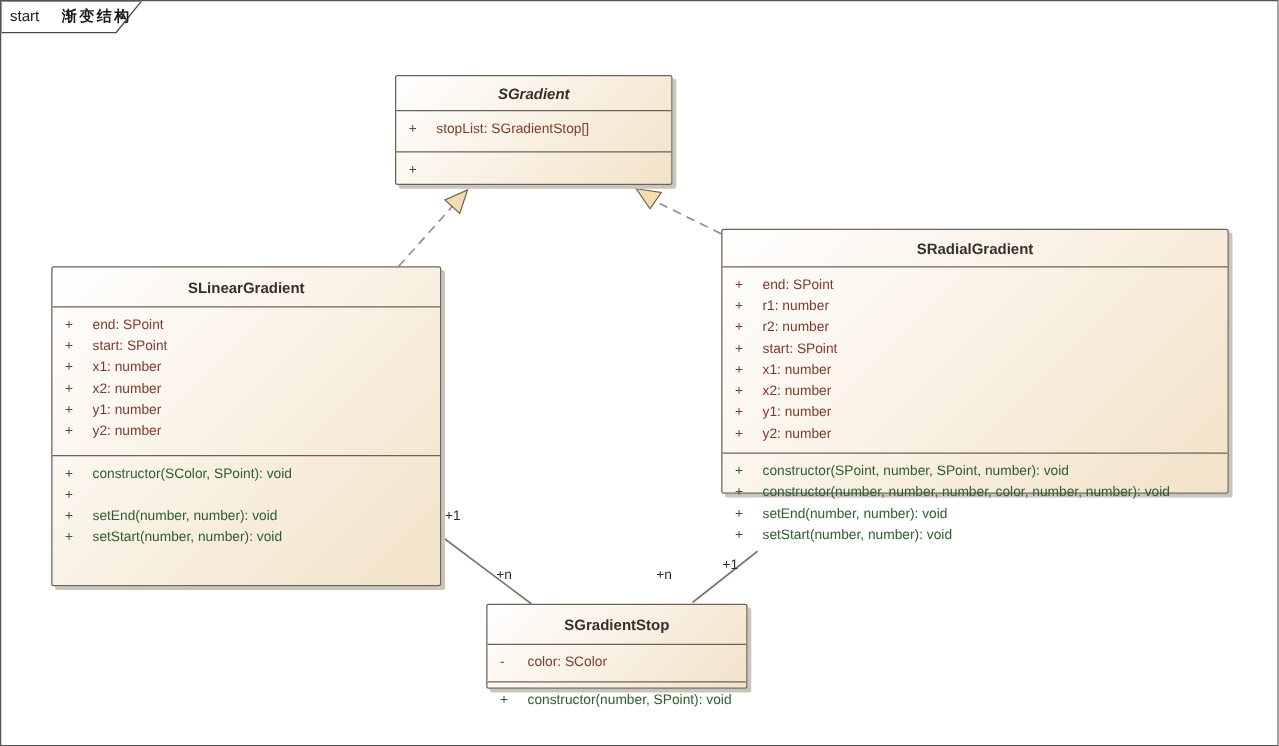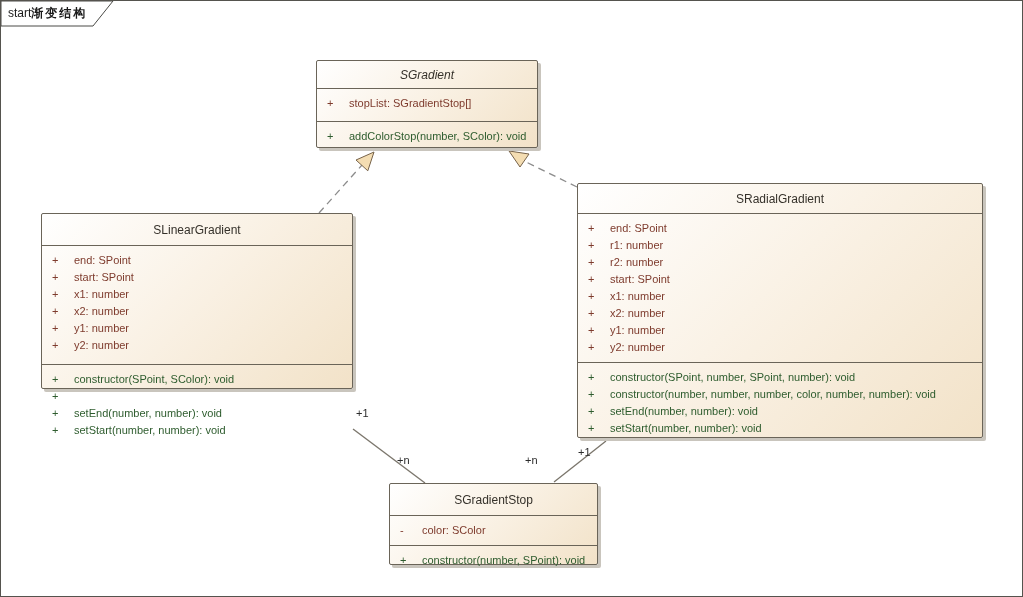--- a/index.html
+++ b/index.html
@@ -7,55 +7,55 @@
     position:relative;width:1023px;height:597px;background:#ffffff;
     border:1px solid #55534e;box-sizing:border-box;overflow:hidden;
   }
   
   #frame-tab{position:absolute;left:0;top:0;width:120px;height:26px;}
   #frame-tab svg{position:absolute;left:0;top:0;}
   #frame-tab .tab-text{
     position:absolute;left:7px;top:4px;font-size:12px;color:#1a1a1a;white-space:nowrap;
   }
   .tab-prefix{font-weight:normal;}
-  .tab-title{font-weight:bold;letter-spacing:2px;margin-left:0;}
+  .tab-title{font-weight:bold;letter-spacing:2px;margin-left:18px;}
   
   .class-box{
     position:absolute;box-sizing:border-box;
     border:1px solid #6a6458;
     background:linear-gradient(135deg,#ffffff 0%,#faf2e6 45%,#f2e2c8 100%);
     box-shadow:3px 3px 0 #c9c5bd;
     border-radius:2px;
   }
   .class-title{
     box-sizing:border-box;border-bottom:1px solid #6a6458;
     display:flex;align-items:center;justify-content:center;
-    font-size:12px;font-weight:normal;color:#35312a;
+    font-size:12px;font-weight:bold;color:#35312a;
   }
   .abstract .class-title{font-style:italic;}
   .section{box-sizing:border-box;padding-top:6px;overflow:hidden;}
   .section.ops{border-top:1px solid #6a6458;}
   .member{display:flex;line-height:17px;font-size:11px;white-space:nowrap;}
   .member .vis{width:22px;padding-left:10px;flex:0 0 auto;}
   .attrs .member{color:#7e3b2d;}
   .ops .member{color:#2e5c2e;}
   
   #box-sgradient{left:315px;top:59px;width:222px;height:88px;}
   #box-sgradient .class-title{height:28px;}
   #box-sgradient .attrs{height:32px;}
   #box-sgradient .ops{height:28px;}
-  #box-slineargradient{left:40px;top:212px;width:312px;height:176px;}
+  #box-slineargradient{left:40px;top:212px;width:312px;height:256px;}
   #box-slineargradient .class-title{height:32px;}
   #box-slineargradient .attrs{height:118px;}
   #box-slineargradient .ops{height:75px;}
-  #box-sradialgradient{left:576px;top:182px;width:406px;height:255px;}
+  #box-sradialgradient{left:576px;top:182px;width:406px;height:212px;}
   #box-sradialgradient .class-title{height:30px;}
   #box-sradialgradient .attrs{height:148px;}
   #box-sradialgradient .ops{height:77px;}
-  #box-sgradientstop{left:388px;top:482px;width:209px;height:82px;}
+  #box-sgradientstop{left:388px;top:482px;width:209px;height:68px;}
   #box-sgradientstop .class-title{height:32px;}
   #box-sgradientstop .attrs{height:29px;}
   #box-sgradientstop .ops{height:29px;}
   
   #connector-layer{position:absolute;left:0;top:0;pointer-events:none;}
   #connector-layer [data-interactable="true"]{pointer-events:stroke;}
   .multiplicity{
     position:absolute;font-size:11px;color:#2b2b2b;white-space:nowrap;
   }
   #mult-linear-src{left:355px;top:406px;}
@@ -99,21 +99,20 @@
     <div class="class-title" data-interactable="false">SGradient</div>
     <div class="section attrs" data-interactable="false">
         <div class="member" data-interactable="false">
         <span class="vis" data-interactable="false">+</span>
           <span class="mtext" data-interactable="false">stopList: SGradientStop[]</span>
       </div>
       </div>
     <div class="section ops" data-interactable="false">
         <div class="member" data-interactable="false">
         <span class="vis" data-interactable="false">+</span>
-          <span class="mtext" data-interactable="false">addColorStop(number, SColor): void</span>
       </div>
       </div>
   </div>
 
   <div class="class-box" id="box-slineargradient" data-interactable="true">
     <div class="class-title" data-interactable="false">SLinearGradient</div>
     <div class="section attrs" data-interactable="false">
         <div class="member" data-interactable="false">
         <span class="vis" data-interactable="false">+</span>
           <span class="mtext" data-interactable="false">end: SPoint</span>
@@ -135,21 +134,21 @@
           <span class="mtext" data-interactable="false">y1: number</span>
       </div>
         <div class="member" data-interactable="false">
         <span class="vis" data-interactable="false">+</span>
           <span class="mtext" data-interactable="false">y2: number</span>
       </div>
       </div>
     <div class="section ops" data-interactable="false">
         <div class="member" data-interactable="false">
         <span class="vis" data-interactable="false">+</span>
-          <span class="mtext" data-interactable="false">constructor(SPoint, SColor): void</span>
+          <span class="mtext" data-interactable="false">constructor(SColor, SPoint): void</span>
       </div>
         <div class="member" data-interactable="false">
         <span class="vis" data-interactable="false">+</span>
       </div>
         <div class="member" data-interactable="false">
         <span class="vis" data-interactable="false">+</span>
           <span class="mtext" data-interactable="false">setEnd(number, number): void</span>
       </div>
         <div class="member" data-interactable="false">
         <span class="vis" data-interactable="false">+</span>

